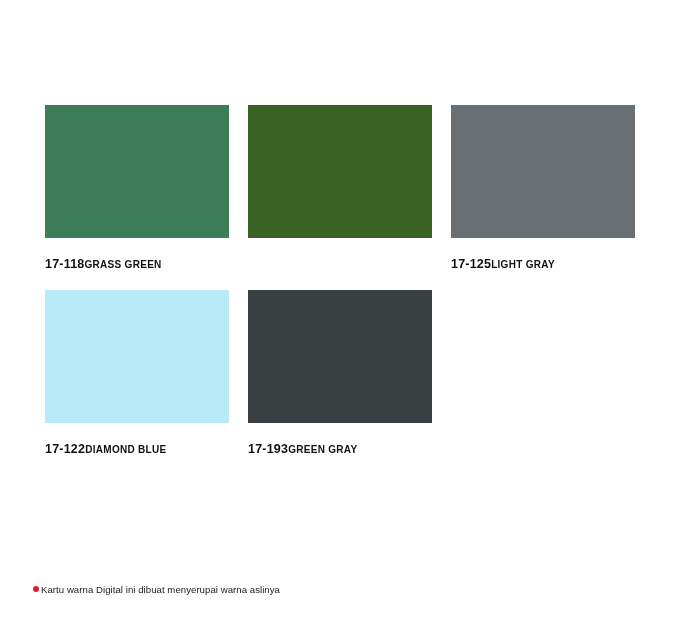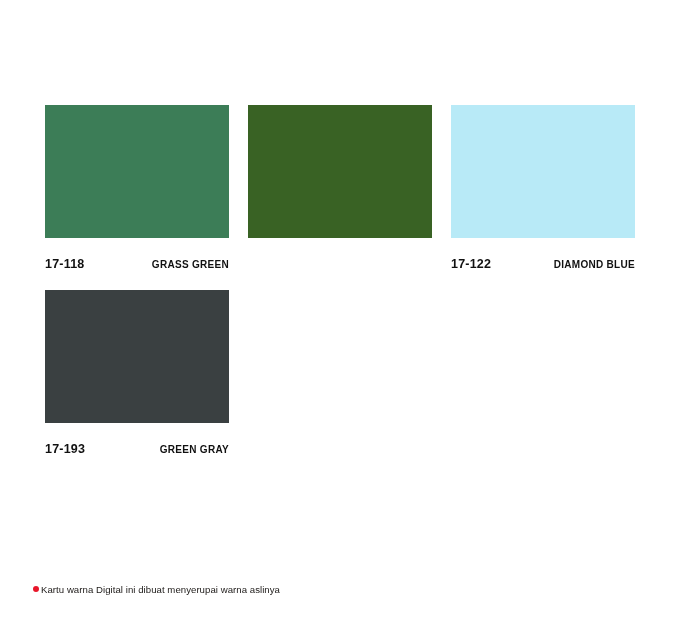--- a/index.html
+++ b/index.html
@@ -42,21 +42,20 @@
     width: 184px;
     height: 133px;
     display: block;
   }
 
   .swatch-caption {
     width: 184px;
     height: 52px;
     display: flex;
     align-items: center;
-    justify-content: space-between;
     box-sizing: border-box;
   }
 
   .swatch-code {
     font-size: 12.5px;
     font-weight: bold;
     color: #111111;
     letter-spacing: 0.2px;
     white-space: nowrap;
   }
@@ -109,20 +108,27 @@
       <div class="swatch-caption">
         <span class="swatch-code">17-118</span>
         <span class="swatch-name">GRASS GREEN</span>
       </div>
     </div>
 
     <div class="swatch-cell">
       <div class="swatch-chip" style="background: rgb(57, 98, 36);"></div>
     </div>
 
+    <div class="swatch-cell">
+      <div class="swatch-chip" style="background: rgb(106, 111, 116);"></div>
+      <div class="swatch-caption">
+        <span class="swatch-code">17-125</span>
+        <span class="swatch-name">LIGHT GRAY</span>
+      </div>
+    </div>
 
     <div class="swatch-cell">
       <div class="swatch-chip" style="background: rgb(184, 234, 247);"></div>
       <div class="swatch-caption">
         <span class="swatch-code">17-122</span>
         <span class="swatch-name">DIAMOND BLUE</span>
       </div>
     </div>
 
     <div class="swatch-cell">

